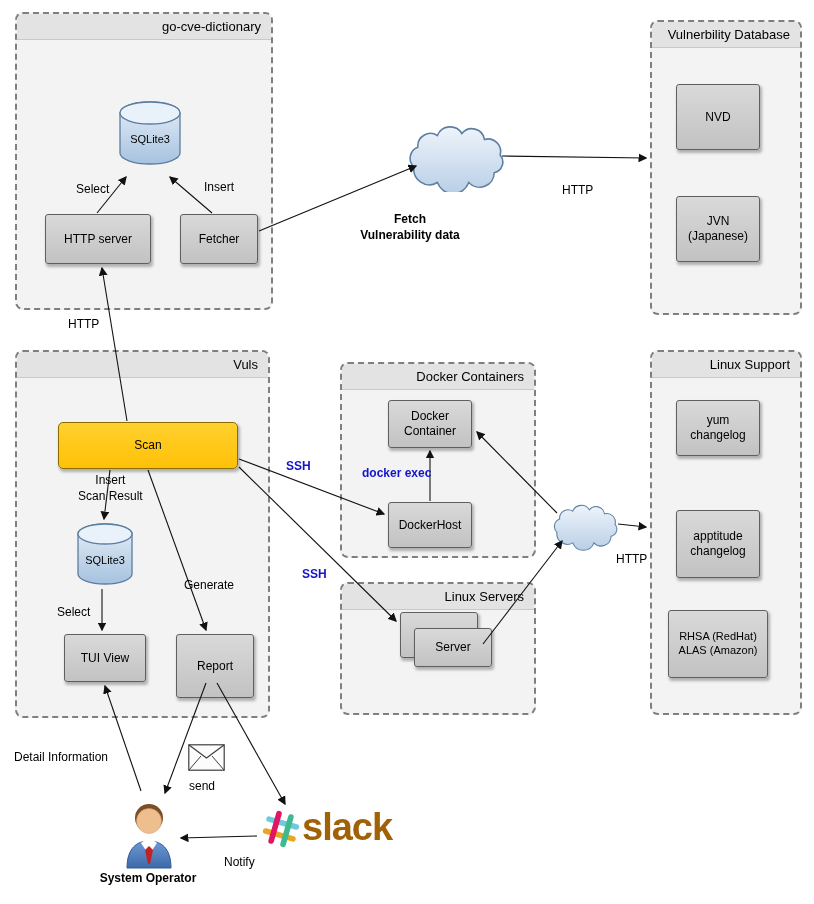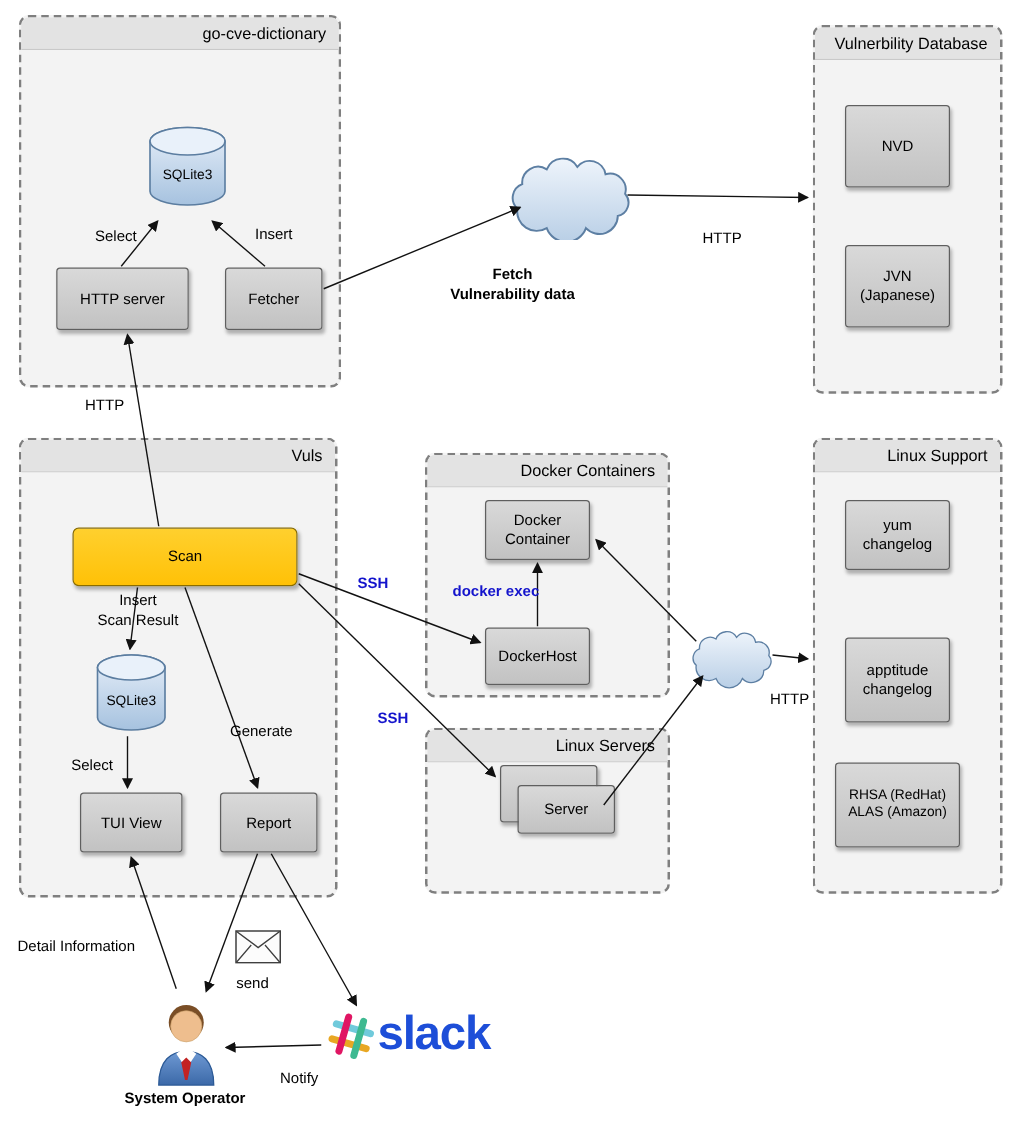--- a/index.html
+++ b/index.html
@@ -7,21 +7,21 @@
   .group{position:absolute;border:2px dashed #7f7f7f;border-radius:8px;background:#f3f3f3;box-sizing:border-box;z-index:0;}
   .group-header{height:25px;background:#e3e3e3;border-bottom:1px solid #c9c9c9;border-radius:6px 6px 0 0;display:flex;align-items:center;justify-content:flex-end;padding:0 10px;font-size:13px;color:#000;white-space:nowrap;}
   .node{position:absolute;background:linear-gradient(#d9d9d9,#c2c2c2);border:1px solid #5f5f5f;border-radius:3px;box-shadow:1.5px 2.5px 3px rgba(0,0,0,.28);display:flex;align-items:center;justify-content:center;text-align:center;font-size:12px;color:#000;white-space:pre-line;box-sizing:border-box;line-height:1.25;z-index:2;}
   .node.yellow{background:linear-gradient(#ffd02e,#ffc107);border-color:#8a6d00;border-radius:5px;}
   .node.small{font-size:11px;}
   .shape{position:absolute;z-index:2;}
   .wires{position:absolute;left:0;top:0;width:814px;height:904px;pointer-events:none;z-index:3;}
   .lbl{position:absolute;font-size:12px;color:#000;white-space:pre-line;line-height:1.3;z-index:4;text-align:center;}
   .lbl.blue{color:#1414cc;font-weight:bold;}
   .lbl.center{text-align:center;font-weight:bold;}
-  .slack-word{position:absolute;font-size:38px;font-weight:bold;color:#1d4ed8;letter-spacing:-1px;z-index:4;}
+  .slack-word{position:absolute;font-size:38px;font-weight:bold;color:#a16207;letter-spacing:-1px;z-index:4;}
   .cyl-text{font-size:11px;fill:#000;text-anchor:middle;font-family:"Liberation Sans",sans-serif;}
 </style>
 </head>
 <body>
 
 <div class="canvas">
 
   <svg width="0" height="0" style="position:absolute" aria-hidden="true">
     <defs>
       <linearGradient id="cylGrad" x1="0" y1="0" x2="0" y2="1">
@@ -79,21 +79,21 @@
     <path d="M6,40 A12,12 0 0 1 10,20 A13,13 0 0 1 30,8 A14,14 0 0 1 55,6 A13,13 0 0 1 78,12 A13,13 0 0 1 94,28 A11,11 0 0 1 88,46 A15,15 0 0 1 62,56 A17,17 0 0 1 30,56 A16,16 0 0 1 6,40 Z" fill="url(#cloudGrad)" stroke="#5d7fa3" stroke-width="1.6"></path>
   </svg>
 
   <div class="node" style="left:45px;top:214px;width:106px;height:50px">HTTP server</div>
   <div class="node" style="left:180px;top:214px;width:78px;height:50px">Fetcher</div>
   <div class="node" style="left:676px;top:84px;width:84px;height:66px">NVD</div>
   <div class="node" style="left:676px;top:196px;width:84px;height:66px">JVN
 (Japanese)</div>
   <div class="node yellow" style="left:58px;top:422px;width:180px;height:47px">Scan</div>
   <div class="node" style="left:64px;top:634px;width:82px;height:48px">TUI View</div>
-  <div class="node" style="left:176px;top:634px;width:78px;height:48px">Report</div>
+  <div class="node" style="left:176px;top:634px;width:78px;height:64px">Report</div>
   <div class="node" style="left:388px;top:400px;width:84px;height:48px">Docker
 Container</div>
   <div class="node" style="left:388px;top:502px;width:84px;height:46px">DockerHost</div>
   <div class="node" style="left:400px;top:612px;width:78px;height:46px"></div>
   <div class="node" style="left:414px;top:628px;width:78px;height:39px">Server</div>
   <div class="node" style="left:676px;top:400px;width:84px;height:56px">yum
 changelog</div>
   <div class="node" style="left:676px;top:510px;width:84px;height:68px">apptitude
 changelog</div>
   <div class="node small" style="left:668px;top:610px;width:100px;height:68px">RHSA (RedHat)

